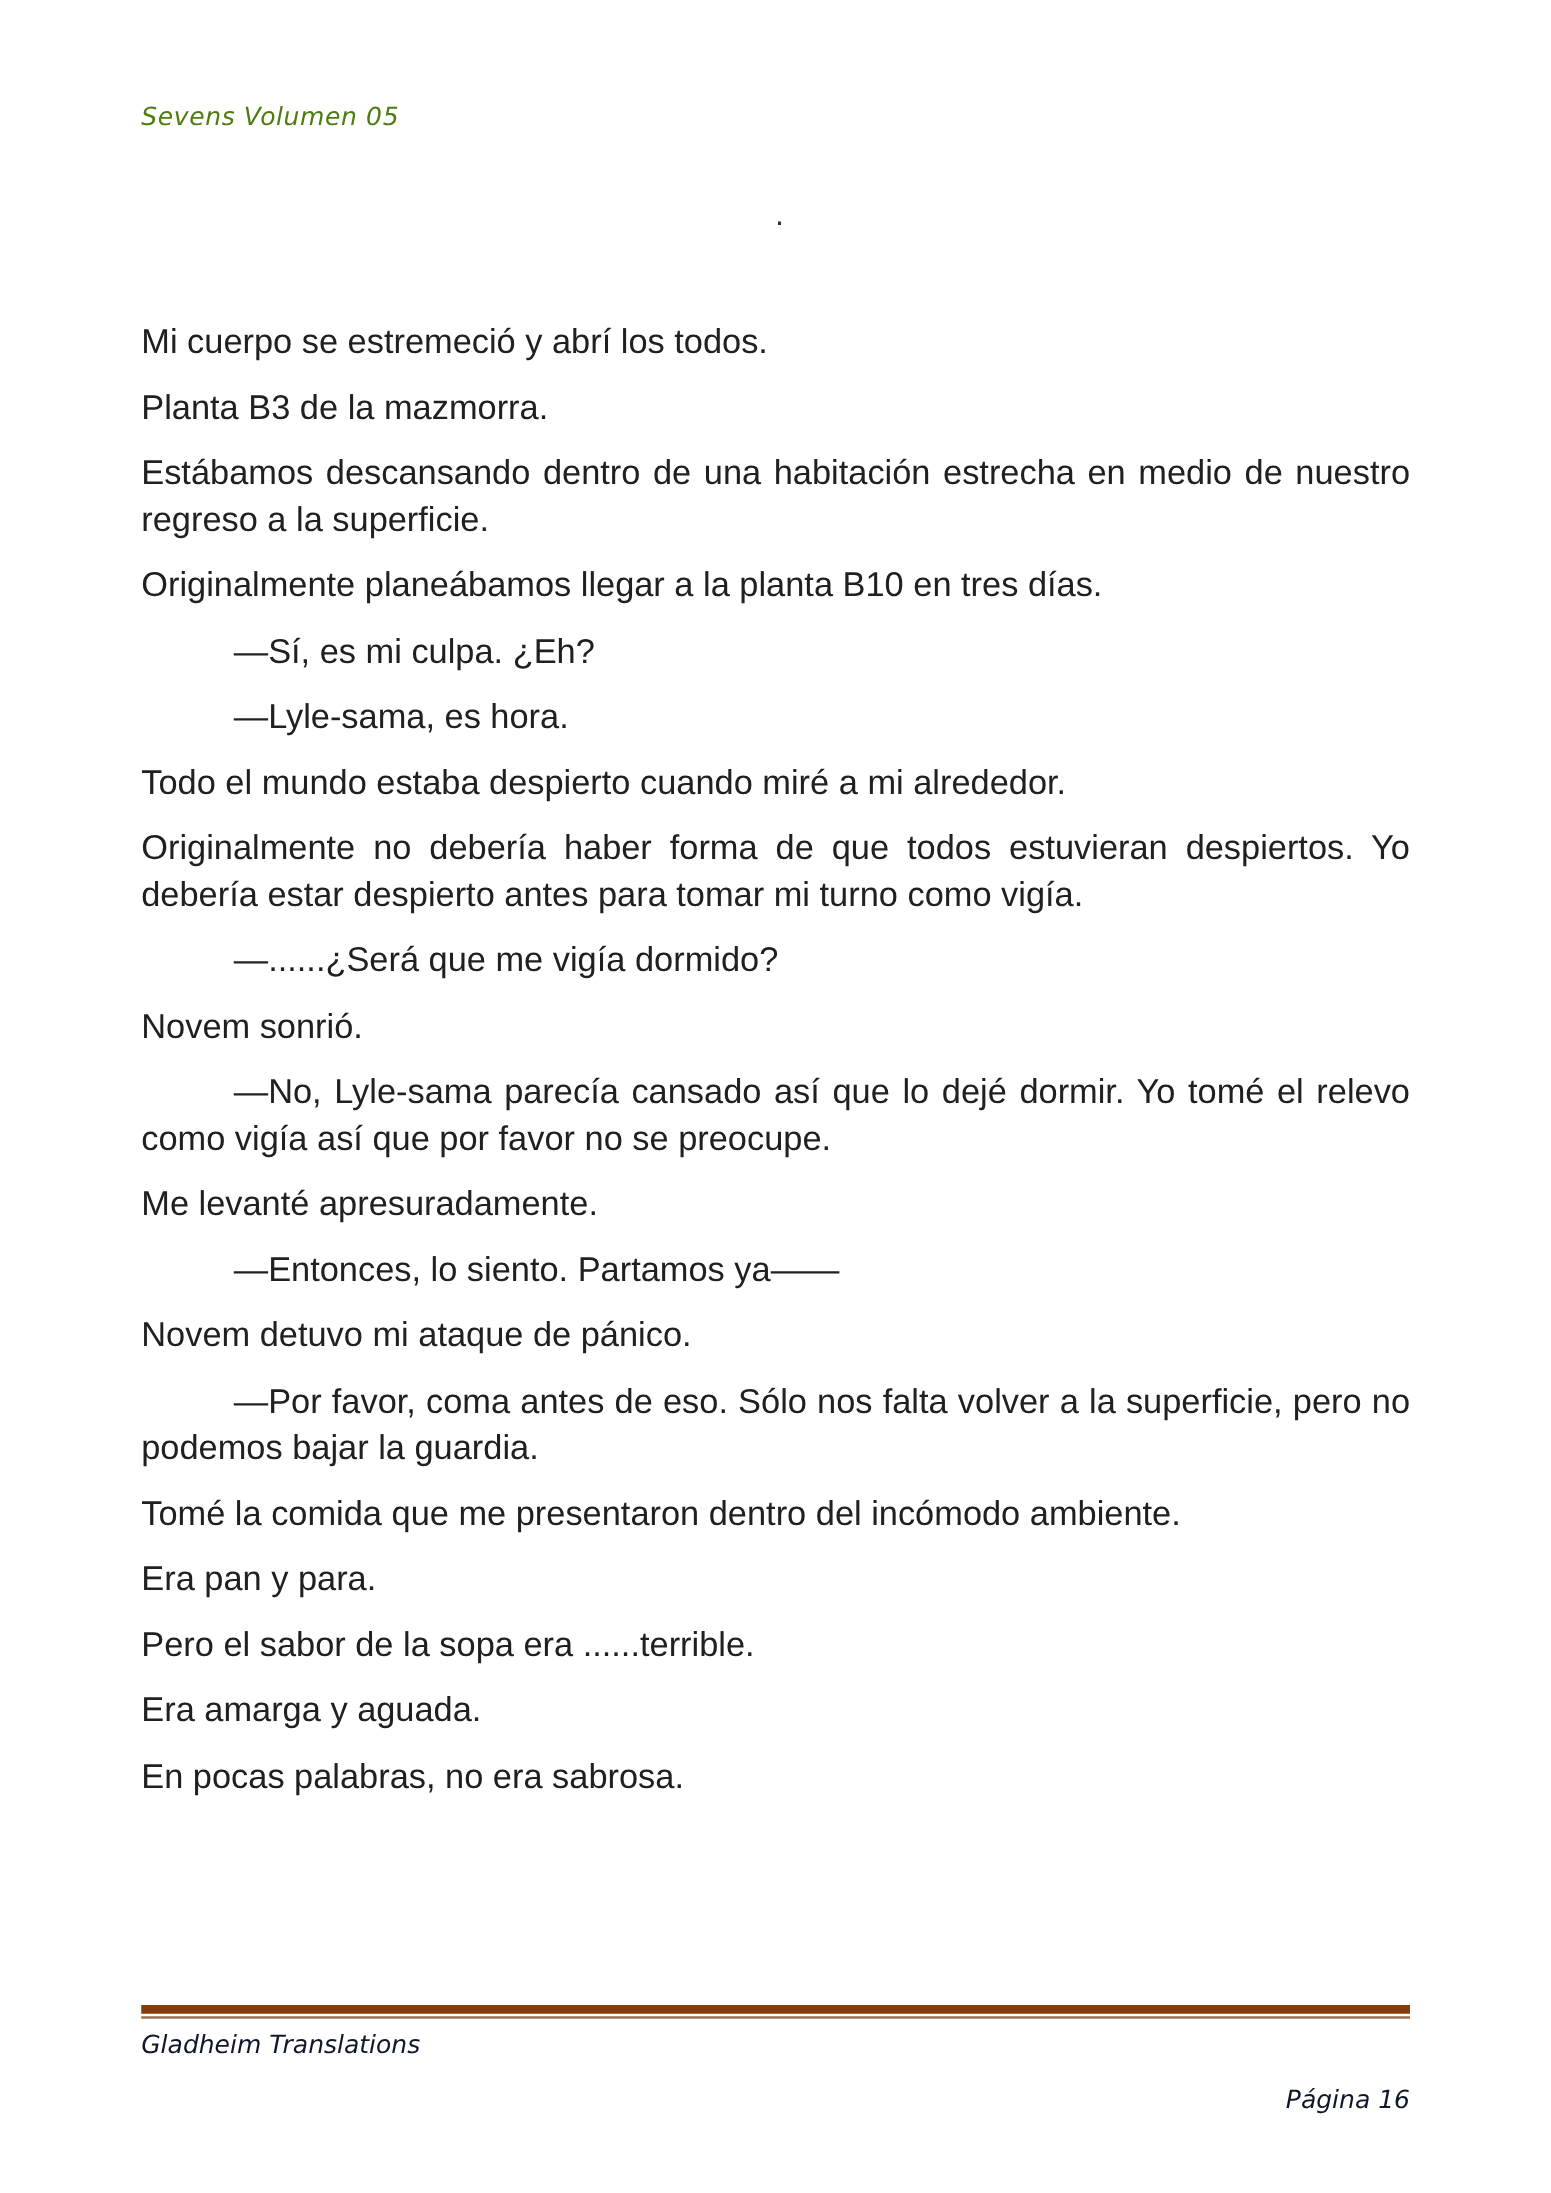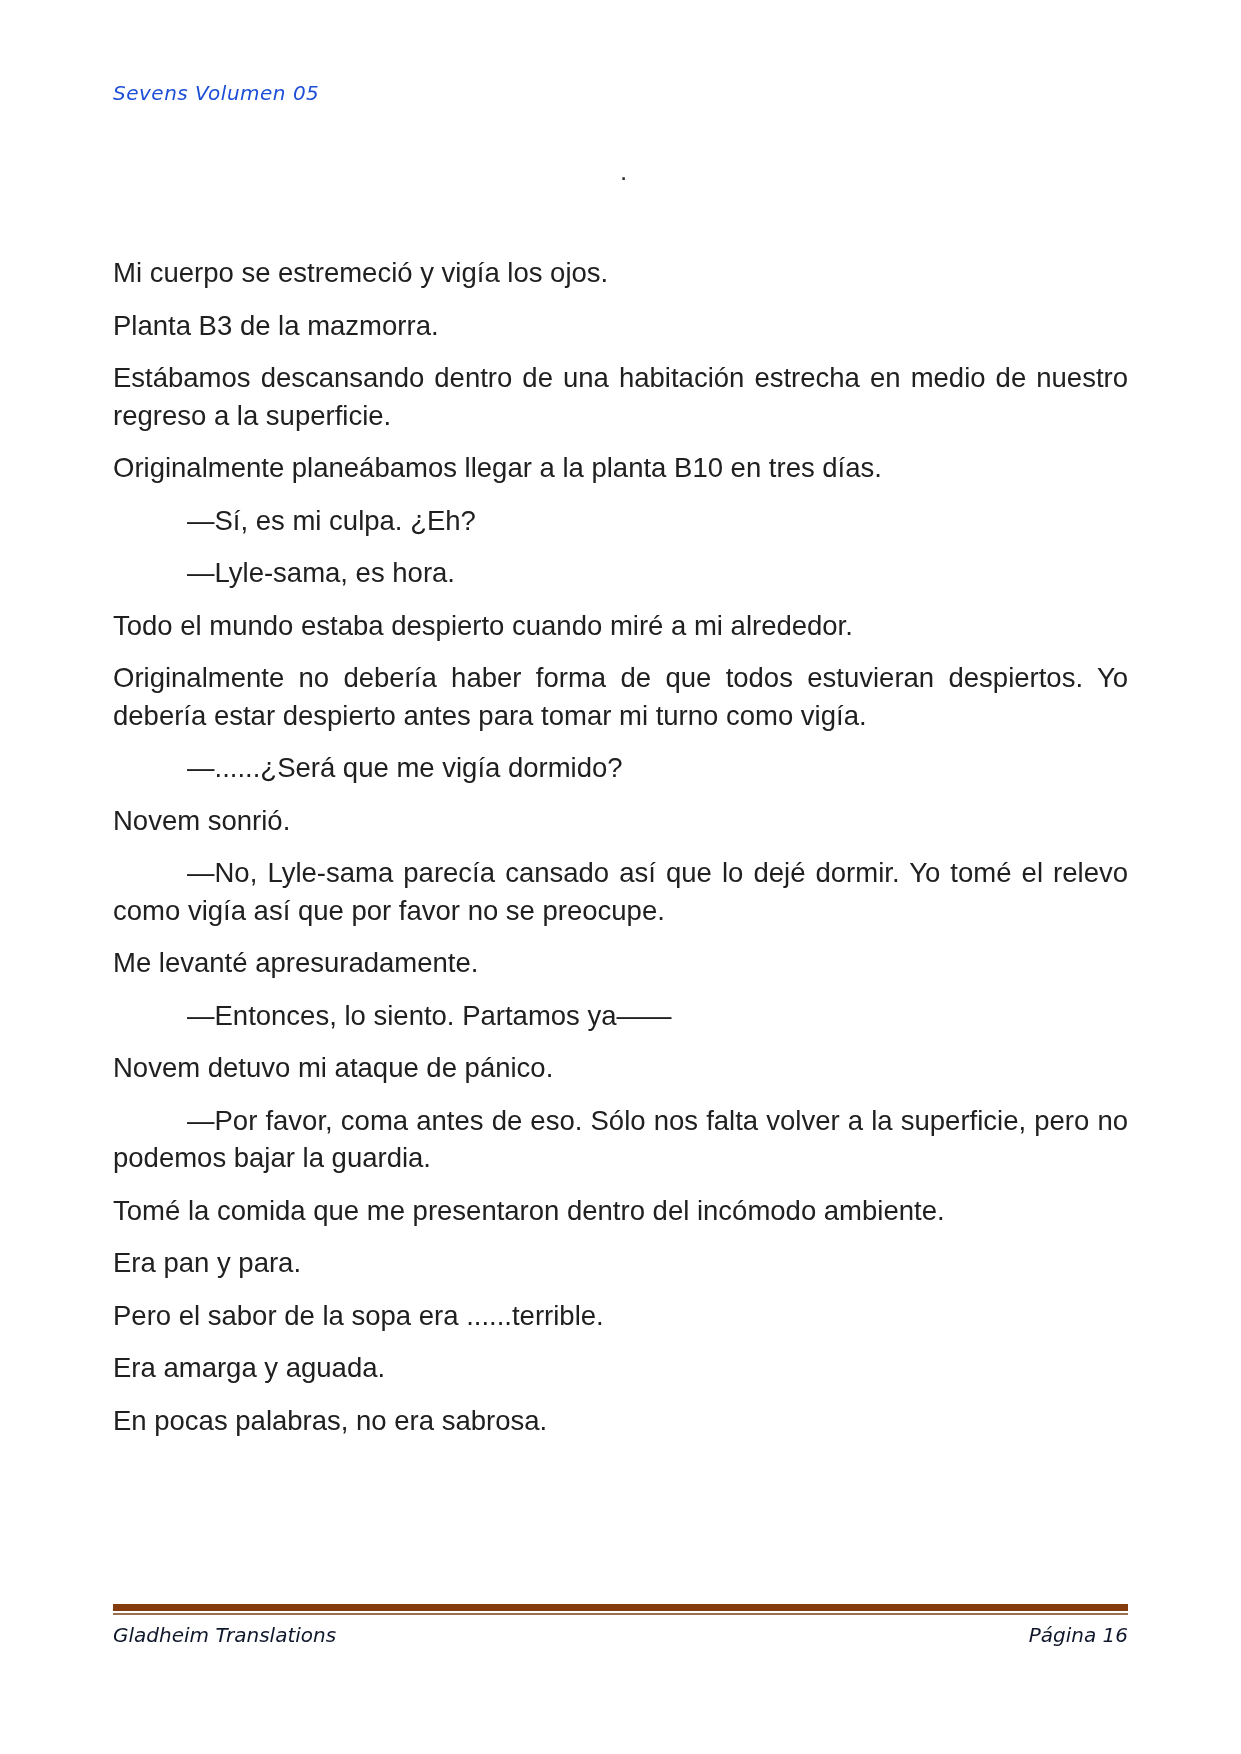--- a/index.html
+++ b/index.html
@@ -15,21 +15,21 @@
       color: #1f1f1f;
     }
     .page-header {
       position: absolute;
       left: 113px;
       top: 80px;
       font-family: "DejaVu Sans", sans-serif;
       font-style: italic;
       font-size: 20px;
       letter-spacing: 0.5px;
-      color: #1d4ed8;
+      color: #4d7c0f;
       line-height: 26px;
       white-space: nowrap;
       text-align: right;
     }
     .center-dot {
       position: absolute;
       left: 620px;
       top: 158px;
       font-family: "Liberation Sans", sans-serif;
       font-size: 26px;
@@ -81,31 +81,31 @@
       position: absolute;
       top: 1622px;
       font-family: "DejaVu Sans", sans-serif;
       font-style: italic;
       font-size: 20px;
       line-height: 26px;
       color: #0f172a;
       white-space: nowrap;
     }
     .footer-left { left: 113px; }
-    .footer-right { right: 113px; }
+    .footer-right { right: 113px; margin-top: 44px; }
   </style>
 </head>
 <body>
 
 <div class="page-header">Sevens Volumen 05</div>
 
 <div class="center-dot">.</div>
 
 <div class="body-text">
-  <p class="narration">Mi cuerpo se estremeció y vigía los ojos.</p>
+  <p class="narration">Mi cuerpo se estremeció y abrí los todos.</p>
   <p class="narration">Planta B3 de la mazmorra.</p>
   <p class="narration">Estábamos descansando dentro de una habitación estrecha en medio de nuestro regreso a la superficie.</p>
   <p class="narration">Originalmente planeábamos llegar a la planta B10 en tres días.</p>
   <p class="dialogue">—Sí, es mi culpa. ¿Eh?</p>
   <p class="dialogue">—Lyle-sama, es hora.</p>
   <p class="narration">Todo el mundo estaba despierto cuando miré a mi alrededor.</p>
   <p class="narration">Originalmente no debería haber forma de que todos estuvieran despiertos. Yo debería estar despierto antes para tomar mi turno como vigía.</p>
   <p class="dialogue">—......¿Será que me vigía dormido?</p>
   <p class="narration">Novem sonrió.</p>
   <p class="dialogue">—No, Lyle-sama parecía cansado así que lo dejé dormir. Yo tomé el relevo como vigía así que por favor no se preocupe.</p>

